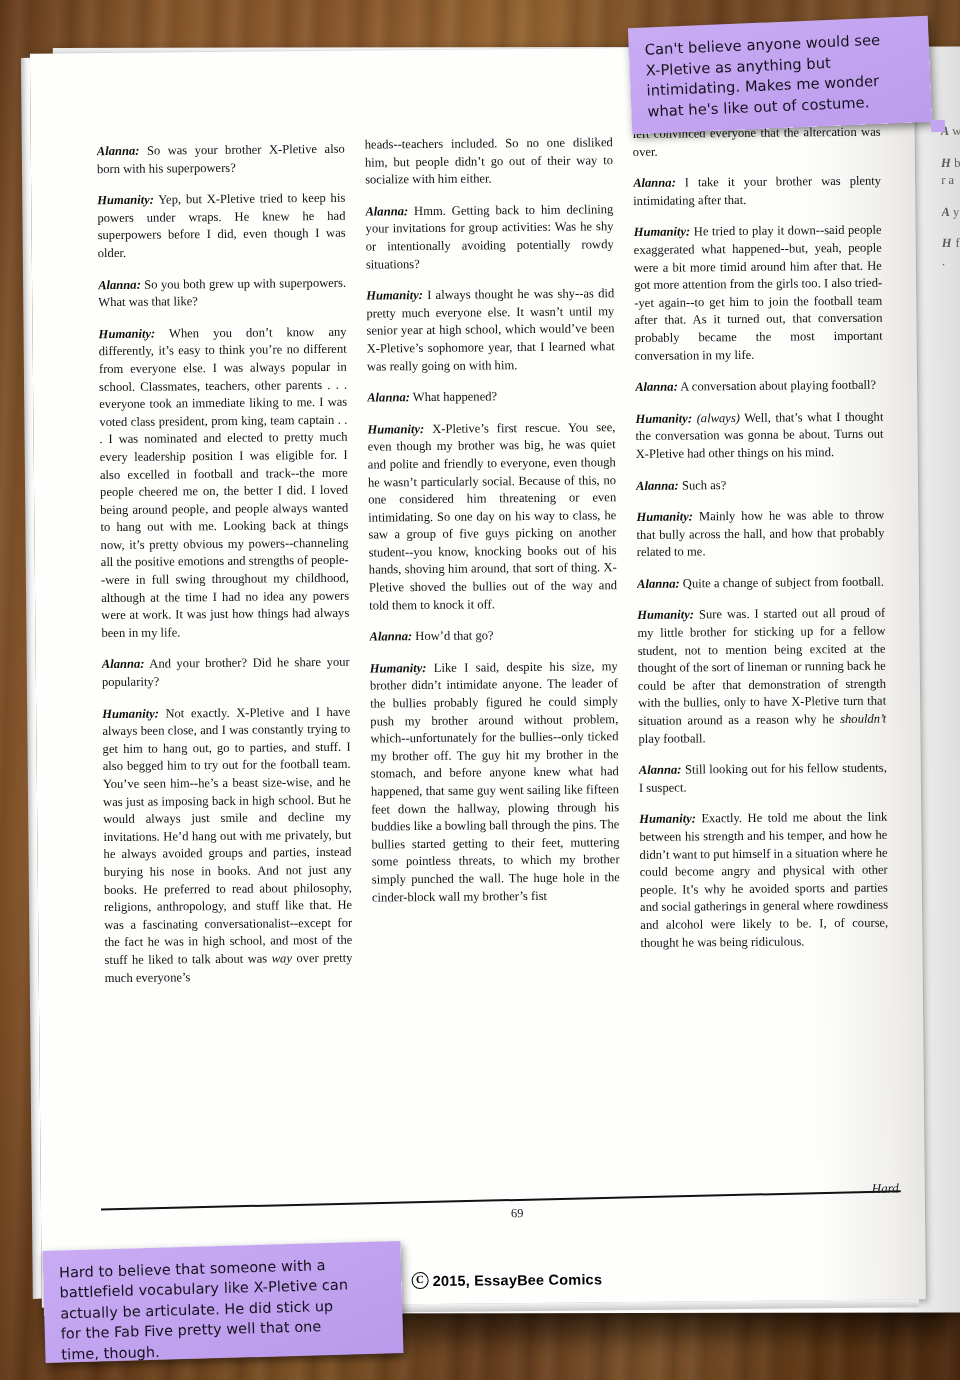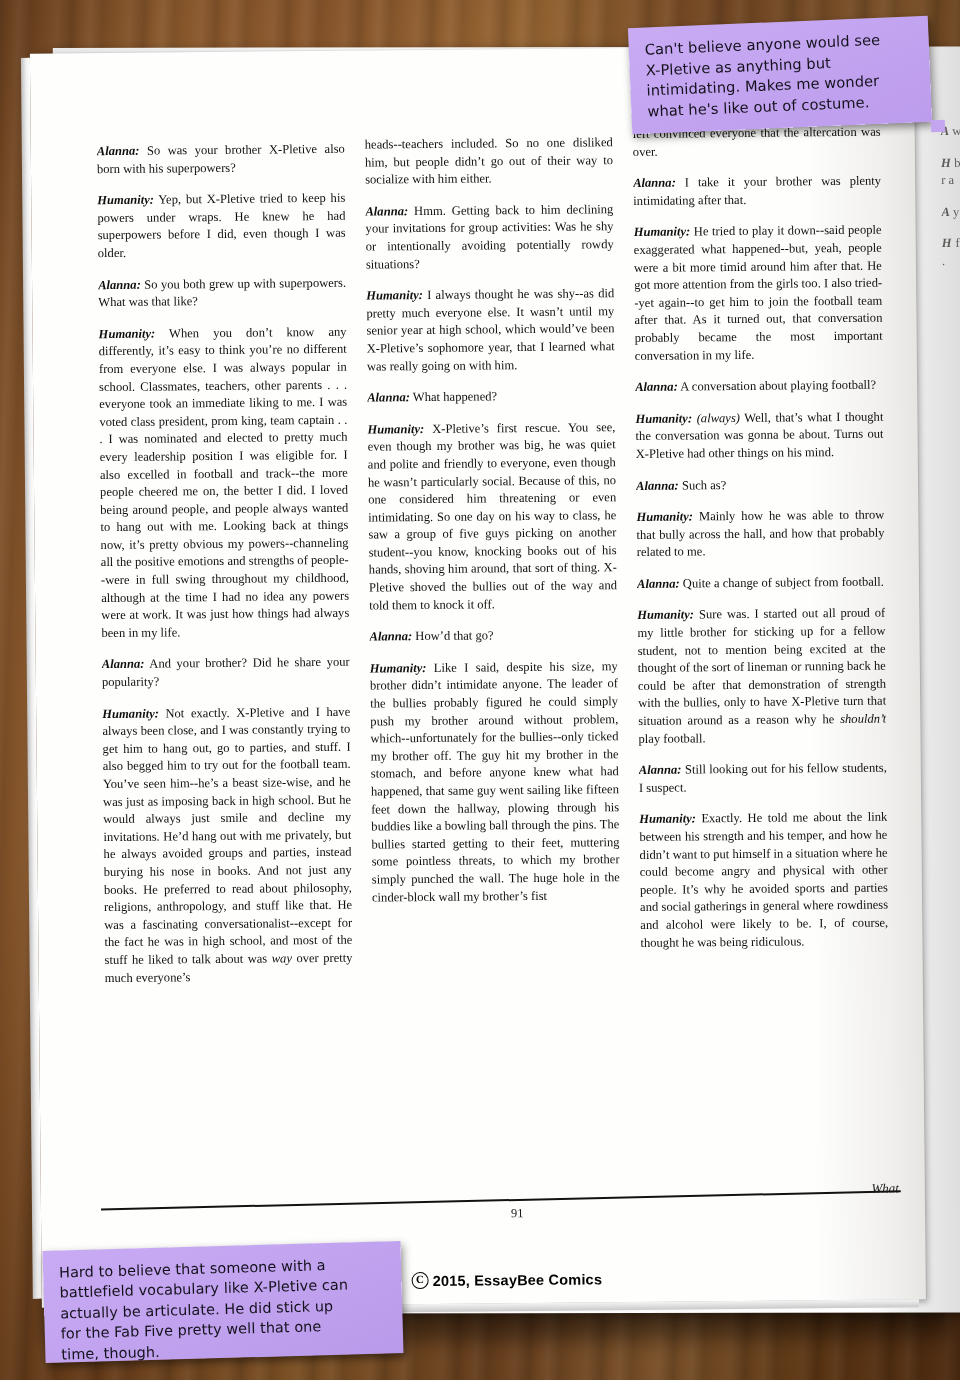--- a/index.html
+++ b/index.html
@@ -206,22 +206,22 @@
           <p><span class="spk">Alanna:</span> Such as?</p>
           <p><span class="spk">Humanity:</span> Mainly how he was able to throw that bully across the hall, and how that probably related to me.</p>
           <p><span class="spk">Alanna:</span> Quite a change of subject from football.</p>
           <p><span class="spk">Humanity:</span> Sure was. I started out all proud of my little brother for sticking up for a fellow student, not to mention being excited at the thought of the sort of lineman or running back he could be after that demonstration of strength with the bullies, only to have X-Pletive turn that situation around as a reason why he <span class="ital">shouldn’t</span> play football.</p>
           <p><span class="spk">Alanna:</span> Still looking out for his fellow students, I suspect.</p>
           <p><span class="spk">Humanity:</span> Exactly. He told me about the link between his strength and his temper, and how he didn’t want to put himself in a situation where he could become angry and physical with other people. It’s why he avoided sports and parties and social gatherings in general where rowdiness and alcohol were likely to be. I, of course, thought he was being ridiculous.</p>
         </div>
     </div>
 
     <div id="rule"></div>
-    <div id="folio">91</div>
-    <div id="running-head">What</div>
+    <div id="folio">69</div>
+    <div id="running-head">Hard</div>
 
     <div id="copyright">
       <span class="copy-glyph">C</span>
       <span>2015, EssayBee Comics</span>
     </div>
   </div>
 
   <div id="edge-col">
       <p><span class="spk">A</span> w</p>
       <p><span class="spk">H</span> b M r a</p>

